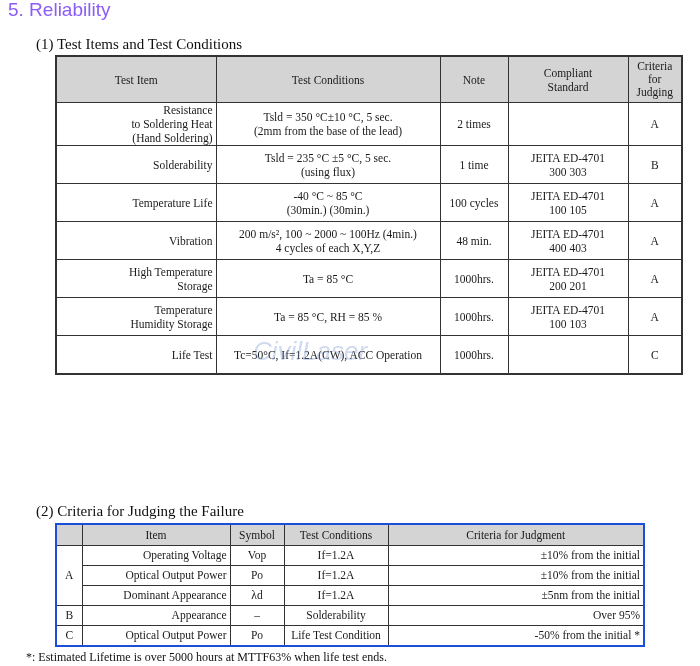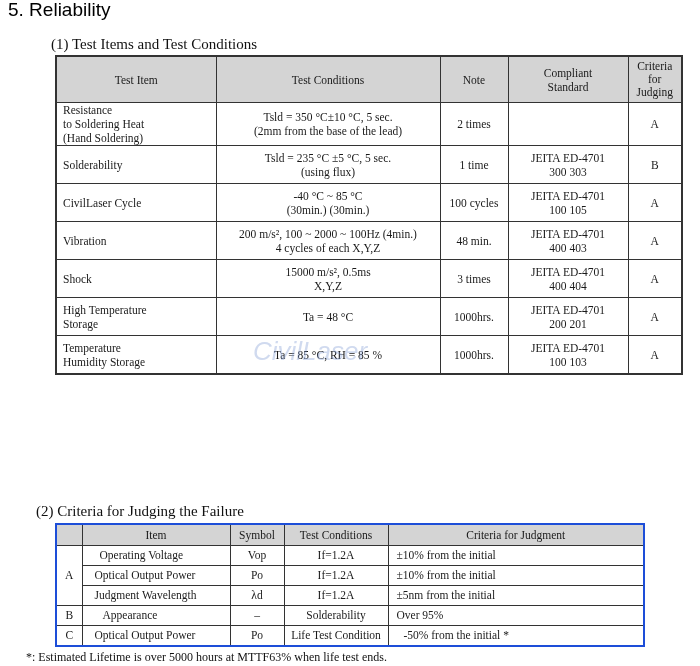--- a/index.html
+++ b/index.html
@@ -1,38 +1,38 @@
 <!DOCTYPE html>
 <html><head>
 <meta charset="utf-8">
 <style>
   html, body { margin: 0; padding: 0; background: #ffffff; }
   body { width: 700px; height: 666px; position: relative; overflow: hidden; color: #1a1a1a; }
-  .h1 { position: absolute; left: 8px; top: -1px; font-family: "Liberation Sans", sans-serif; font-size: 19px; color: #000000; }
+  .h1 { position: absolute; left: 8px; top: -1px; font-family: "Liberation Sans", sans-serif; font-size: 19px; color: #8b5cf6; }
   .h2 { position: absolute; font-family: "Liberation Serif", serif; font-size: 15px; color: #111; }
   table { border-collapse: collapse; font-family: "Liberation Serif", serif; font-size: 11.5px; position: absolute; }
   td, th { border: 1.5px solid #333; text-align: center; vertical-align: middle; padding: 0 3px; line-height: 14px; font-weight: normal; }
   th { background: #d4d4d4; }
-  .left { text-align: left; padding-left: 6px; margin-left: 25px; }
+  .left { text-align: right; padding-left: 6px; margin-left: 25px; }
   #t1 { left: 55px; top: 55px; border: 2px solid #333; }
   #t1 th { height: 45px; }
   #t1 td { height: 37px; }
   #t2 { left: 55px; top: 523px; border: 2px solid #1d4ed8; }
   #t2 th { height: 20px; }
   #t2 td { height: 19px; line-height: 13px; }
   .cond { white-space: pre-line; }
   .footnote { position: absolute; left: 26px; top: 650px; font-family: "Liberation Serif", serif; font-size: 12px; color: #111; }
   .watermark { position: absolute; left: 253px; top: 336px; font-family: "Liberation Sans", sans-serif; font-weight: normal; font-style: italic; font-size: 26px; color: rgba(120,150,210,0.35); letter-spacing: 0px; pointer-events: none; }
 </style>
 </head>
 <body>
 
 <div class="h1">5.  Reliability</div>
 
-<div class="h2" style="left:36px; top:36px;margin-left:15px;">(1) Test Items and Test Conditions</div>
+<div class="h2" style="left:36px; top:36px;">(1) Test Items and Test Conditions</div>
 
 <table id="t1">
   <colgroup>
     <col style="width:160px">
       <col style="width:224px">
       <col style="width:68px">
       <col style="width:120px">
       <col style="width:54px">
   </colgroup>
   <thead>
@@ -61,63 +61,61 @@
       <tr>
         <td class="cond left">Solderability</td>
         <td class="cond ">Tsld = 235 °C ±5 °C,    5 sec.
 (using flux)</td>
         <td class="cond ">1 time</td>
         <td class="cond ">JEITA ED-4701
 300 303</td>
         <td class="cond ">B</td>
       </tr>
       <tr>
-        <td class="cond left">CivilLaser Cycle</td>
+        <td class="cond left">Temperature Life</td>
         <td class="cond ">-40 °C ~ 85 °C
 (30min.)      (30min.)</td>
         <td class="cond ">100 cycles</td>
         <td class="cond ">JEITA ED-4701
 100 105</td>
         <td class="cond ">A</td>
       </tr>
       <tr>
         <td class="cond left">Vibration</td>
         <td class="cond ">200 m/s², 100 ~ 2000 ~ 100Hz (4min.)
 4 cycles of each X,Y,Z</td>
         <td class="cond ">48 min.</td>
         <td class="cond ">JEITA ED-4701
 400 403</td>
         <td class="cond ">A</td>
       </tr>
       <tr>
-        <td class="cond left">Shock</td>
-        <td class="cond ">15000 m/s²,   0.5ms
-X,Y,Z</td>
-        <td class="cond ">3 times</td>
-        <td class="cond ">JEITA ED-4701
-400 404</td>
-        <td class="cond ">A</td>
-      </tr>
-      <tr>
         <td class="cond left">High Temperature
 Storage</td>
-        <td class="cond ">Ta = 48 °C</td>
+        <td class="cond ">Ta = 85 °C</td>
         <td class="cond ">1000hrs.</td>
         <td class="cond ">JEITA ED-4701
 200 201</td>
         <td class="cond ">A</td>
       </tr>
       <tr>
         <td class="cond left">Temperature
 Humidity Storage</td>
         <td class="cond ">Ta = 85 °C,   RH = 85 %</td>
         <td class="cond ">1000hrs.</td>
         <td class="cond ">JEITA ED-4701
 100 103</td>
         <td class="cond ">A</td>
+      </tr>
+      <tr>
+        <td class="cond left">Life Test</td>
+        <td class="cond ">Tc=50°C,   If=1.2A(CW),    ACC Operation</td>
+        <td class="cond ">1000hrs.</td>
+        <td class="cond "></td>
+        <td class="cond ">C</td>
       </tr>
     </tbody>
 </table>
 
 <div class="watermark">CivilLaser</div>
 
 <div class="h2" style="left:36px; top:503px;">(2) Criteria for Judging the Failure</div>
 
 <table id="t2">
   <colgroup>
@@ -144,21 +142,21 @@
         <td>If=1.2A</td>
         <td class="left" style="padding-left: 8px;">±10% from the initial</td>
       </tr>
       <tr>
         <td class="left" style="padding-left: 12px;">Optical Output Power</td>
         <td>Po</td>
         <td>If=1.2A</td>
         <td class="left" style="padding-left: 8px;">±10% from the initial</td>
       </tr>
       <tr>
-        <td class="left" style="padding-left: 12px;">Judgment Wavelength</td>
+        <td class="left" style="padding-left: 12px;">Dominant Appearance</td>
         <td>λd</td>
         <td>If=1.2A</td>
         <td class="left" style="padding-left: 8px;">±5nm from the initial</td>
       </tr>
       <tr>
         <td>B</td>
         <td class="left" style="padding-left: 20px;">Appearance</td>
         <td>–</td>
         <td>Solderability</td>
         <td class="left" style="padding-left: 8px;">Over 95%</td>

